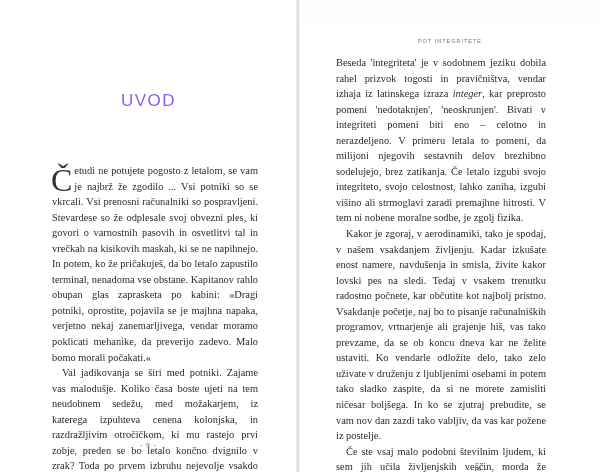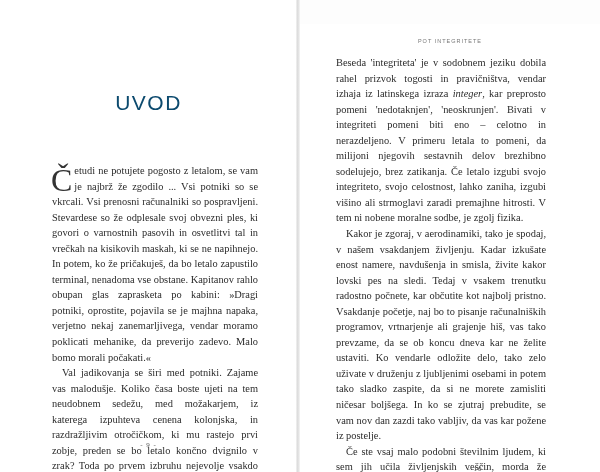--- a/index.html
+++ b/index.html
@@ -4,21 +4,21 @@
 <style>
   html, body { margin: 0; padding: 0; background: #ffffff; }
   body { width: 600px; height: 472px; position: relative; overflow: hidden; font-family: "Liberation Serif", "DejaVu Serif", serif; color: #2a2a2a; }
   .spread { position: absolute; left: 0; top: 0; width: 600px; height: 472px; background: #fdfdfd; }
   .page { position: absolute; top: 0; height: 472px; background: #ffffff; }
   .page.left { left: 0; width: 297px; }
   .page.right { left: 300px; width: 300px; margin-top: 24px; }
   .spine { position: absolute; left: 296px; top: 0; width: 4px; height: 472px;
     background: linear-gradient(to right, #f3f3f3 0%, #dcdcdc 40%, #e6e6e6 70%, #f7f7f7 100%); }
   .chapter-title { position: absolute; top: 91px; left: 0; width: 297px; text-align: center;
-    font-family: "Liberation Sans", "DejaVu Sans", sans-serif; font-size: 21px; letter-spacing: 1.5px; color: #0c4a6e; }
+    font-family: "Liberation Sans", "DejaVu Sans", sans-serif; font-size: 17px; letter-spacing: 1.5px; color: #8b5cf6; }
   .running-head { position: absolute; top: 14px; left: 0; width: 300px; text-align: center;
     font-family: "Liberation Sans", "DejaVu Sans", sans-serif; font-size: 5.5px; letter-spacing: 1px; color: #777; }
   .body-text { position: absolute; font-size: 10.4px; line-height: 15.55px; text-align: justify; color: #2b2b2b; }
   .left .body-text { left: 52px; top: 163px; width: 206px; }
   .right .body-text { left: 36px; top: 31px; width: 210px; }
   .body-text p { margin: 0; text-indent: 10px; hyphens: manual; }
   .body-text p.first { text-indent: 0; }
   .dropcap { float: left; font-size: 32px; line-height: 26px; margin: 4px 2px 0 -1px; color: #333; }
   .folio { position: absolute; top: 441px; width: 100%; text-align: center; font-size: 7px; color: #555; letter-spacing: 1px; }
   .left .folio { left: 0; width: 297px; }

